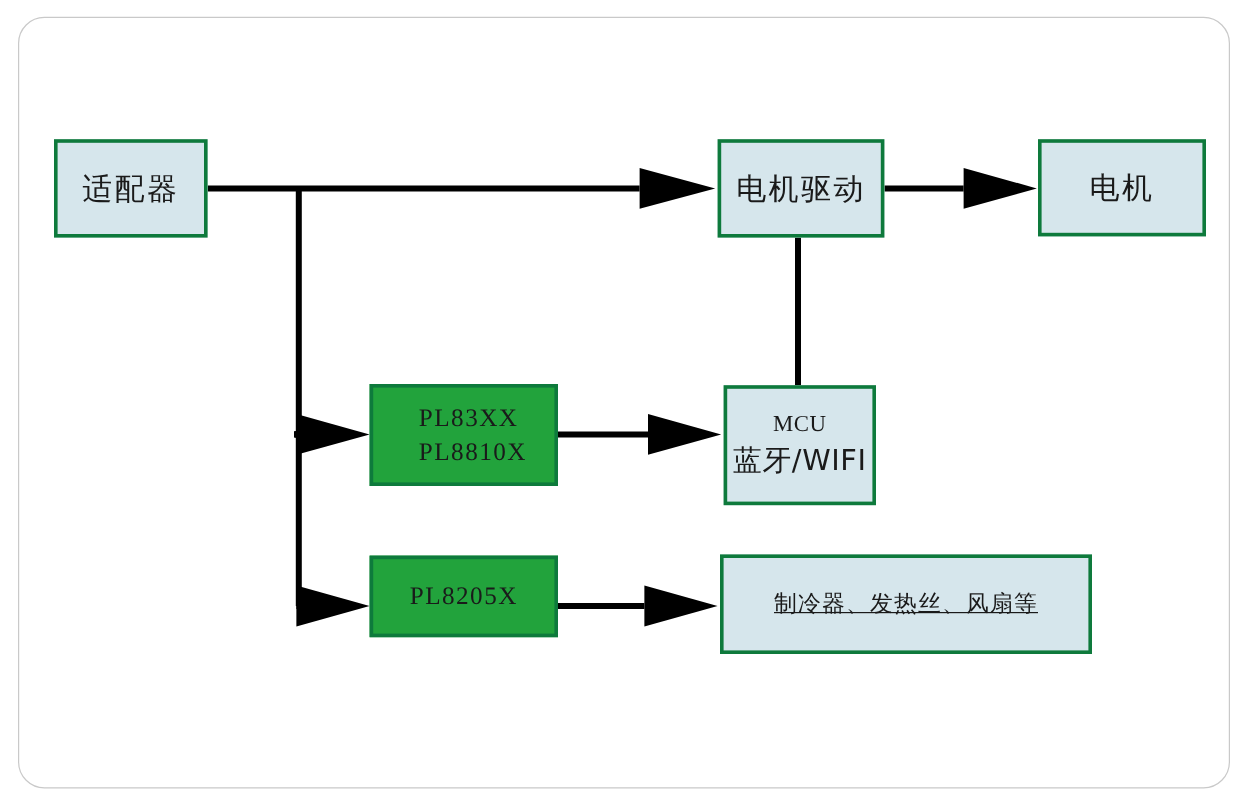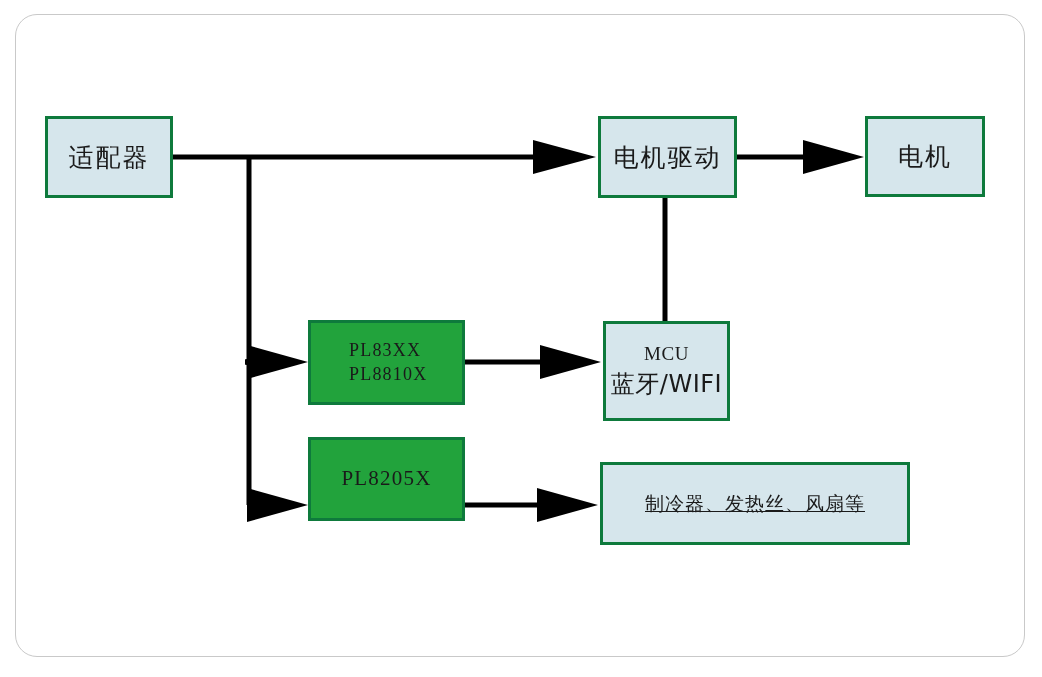--- a/index.html
+++ b/index.html
@@ -56,21 +56,21 @@
     font-size: 25px;
     letter-spacing: 2px;
   }
   .cjk-sm {
     font-family: "DejaVu Sans", "Liberation Sans", sans-serif;
     font-size: 19px;
     letter-spacing: 1px;
   }
   .mono-label {
     font-family: "Liberation Serif", "DejaVu Serif", serif;
-    font-size: 18px;
+    font-size: 21px;
     letter-spacing: 1.2px;
     text-align: left;
     width: 100%;
     padding-left: 38px;
     box-sizing: border-box;
   }
   .mono-center {
     font-family: "Liberation Serif", "DejaVu Serif", serif;
     font-size: 21px;
     letter-spacing: 1.2px;
@@ -136,39 +136,39 @@
   </svg>
 
   <div class="node node-blue" style="left:45px; top:116px; width:128px; height:82px;">
     <span class="label cjk">适配器</span>
   </div>
 
   <div class="node node-blue" style="left:598px; top:116px; width:139px; height:82px;">
     <span class="label cjk">电机驱动</span>
   </div>
 
-  <div class="node node-blue" style="left:865px; top:116px; width:120px; height:81px;">
+  <div class="node node-blue" style="left:865px; top:116px; width:140px; height:81px;">
     <span class="label cjk">电机</span>
   </div>
 
   <div class="node node-green" style="left:308px; top:320px; width:157px; height:85px;">
     <span class="mono-label">
       <span>PL83XX</span><br>
       <span>PL8810X</span>
     </span>
   </div>
 
   <div class="node node-blue" style="left:603px; top:321px; width:127px; height:100px;">
     <span class="mcu-text">
       <span>MCU</span><br>
       <span class="cjkline">蓝牙/WIFI</span>
     </span>
   </div>
 
-  <div class="node node-green" style="left:308px; top:437px; width:157px; height:84px;">
+  <div class="node node-green" style="left:308px; top:463px; width:157px; height:68px;">
     <span class="mono-center">PL8205X</span>
   </div>
 
   <div class="node node-blue" style="left:600px; top:462px; width:310px; height:83px;text-decoration:underline;">
     <span class="label cjk-sm">制冷器、发热丝、风扇等</span>
   </div>
 
 </div>
 
 </body></html>

